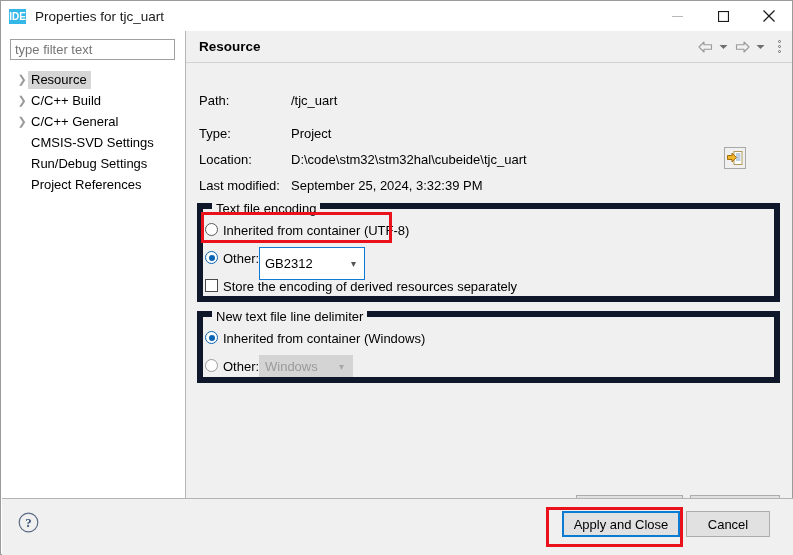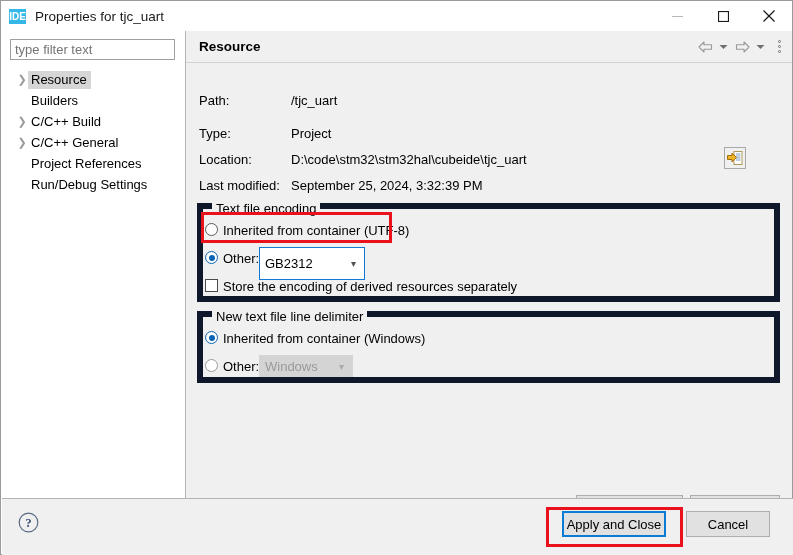--- a/index.html
+++ b/index.html
@@ -365,44 +365,44 @@
 
   <div class="left-panel">
     <input class="filter-box" type="text" placeholder="type filter text" style="">
     <div class="tree">
 
       <div class="tree-item selected">
         <span class="tree-arrow">❯</span>
         <span class="tree-label">Resource</span>
       </div>
 
-      <div class="tree-item">
-        <span class="tree-arrow empty">❯</span>
-        <span class="tree-label">Builders</span>
-      </div>
 
       <div class="tree-item">
         <span class="tree-arrow">❯</span>
         <span class="tree-label">C/C++ Build</span>
       </div>
 
       <div class="tree-item">
         <span class="tree-arrow">❯</span>
         <span class="tree-label">C/C++ General</span>
       </div>
 
+      <div class="tree-item">
+        <span class="tree-arrow empty">❯</span>
+        <span class="tree-label">CMSIS-SVD Settings</span>
+      </div>
+
+      <div class="tree-item">
+        <span class="tree-arrow empty">❯</span>
+        <span class="tree-label">Run/Debug Settings</span>
+      </div>
 
       <div class="tree-item">
         <span class="tree-arrow empty">❯</span>
         <span class="tree-label">Project References</span>
-      </div>
-
-      <div class="tree-item">
-        <span class="tree-arrow empty">❯</span>
-        <span class="tree-label">Run/Debug Settings</span>
       </div>
 
     </div>
   </div>
 
   <div class="right-panel">
 
     <div class="page-header">
       <div class="page-title">Resource</div>
       <div class="header-tools">
@@ -510,20 +510,20 @@
     </div>
   </div>
 
   <div class="footer">
     <div class="help-btn">
       <svg width="21" height="21" viewBox="0 0 21 21">
         <circle cx="10.5" cy="10.5" r="9.3" fill="none" stroke="#5a6b85" stroke-width="1.2"></circle>
         <text x="10.5" y="15.2" font-family="Liberation Serif, serif" font-size="13" font-weight="bold" fill="#3d5578" text-anchor="middle">?</text>
       </svg>
     </div>
-    <div class="btn focused" style="left:560px; top:12px; width:104px; height:26px;">Apply and Close</div>
+    <div class="btn focused" style="left:560px; top:12px; width:118px; height:26px;">Apply and Close</div>
     <div class="btn" style="left:684px; top:12px; width:84px; height:26px;">Cancel</div>
   </div>
 
   <div class="annot" style="left:200px; top:211px; width:191px; height:31px;"></div>
   <div class="annot" style="left:545px; top:506px; width:137px; height:40px;"></div>
 
 </div>
 
 </body></html>

